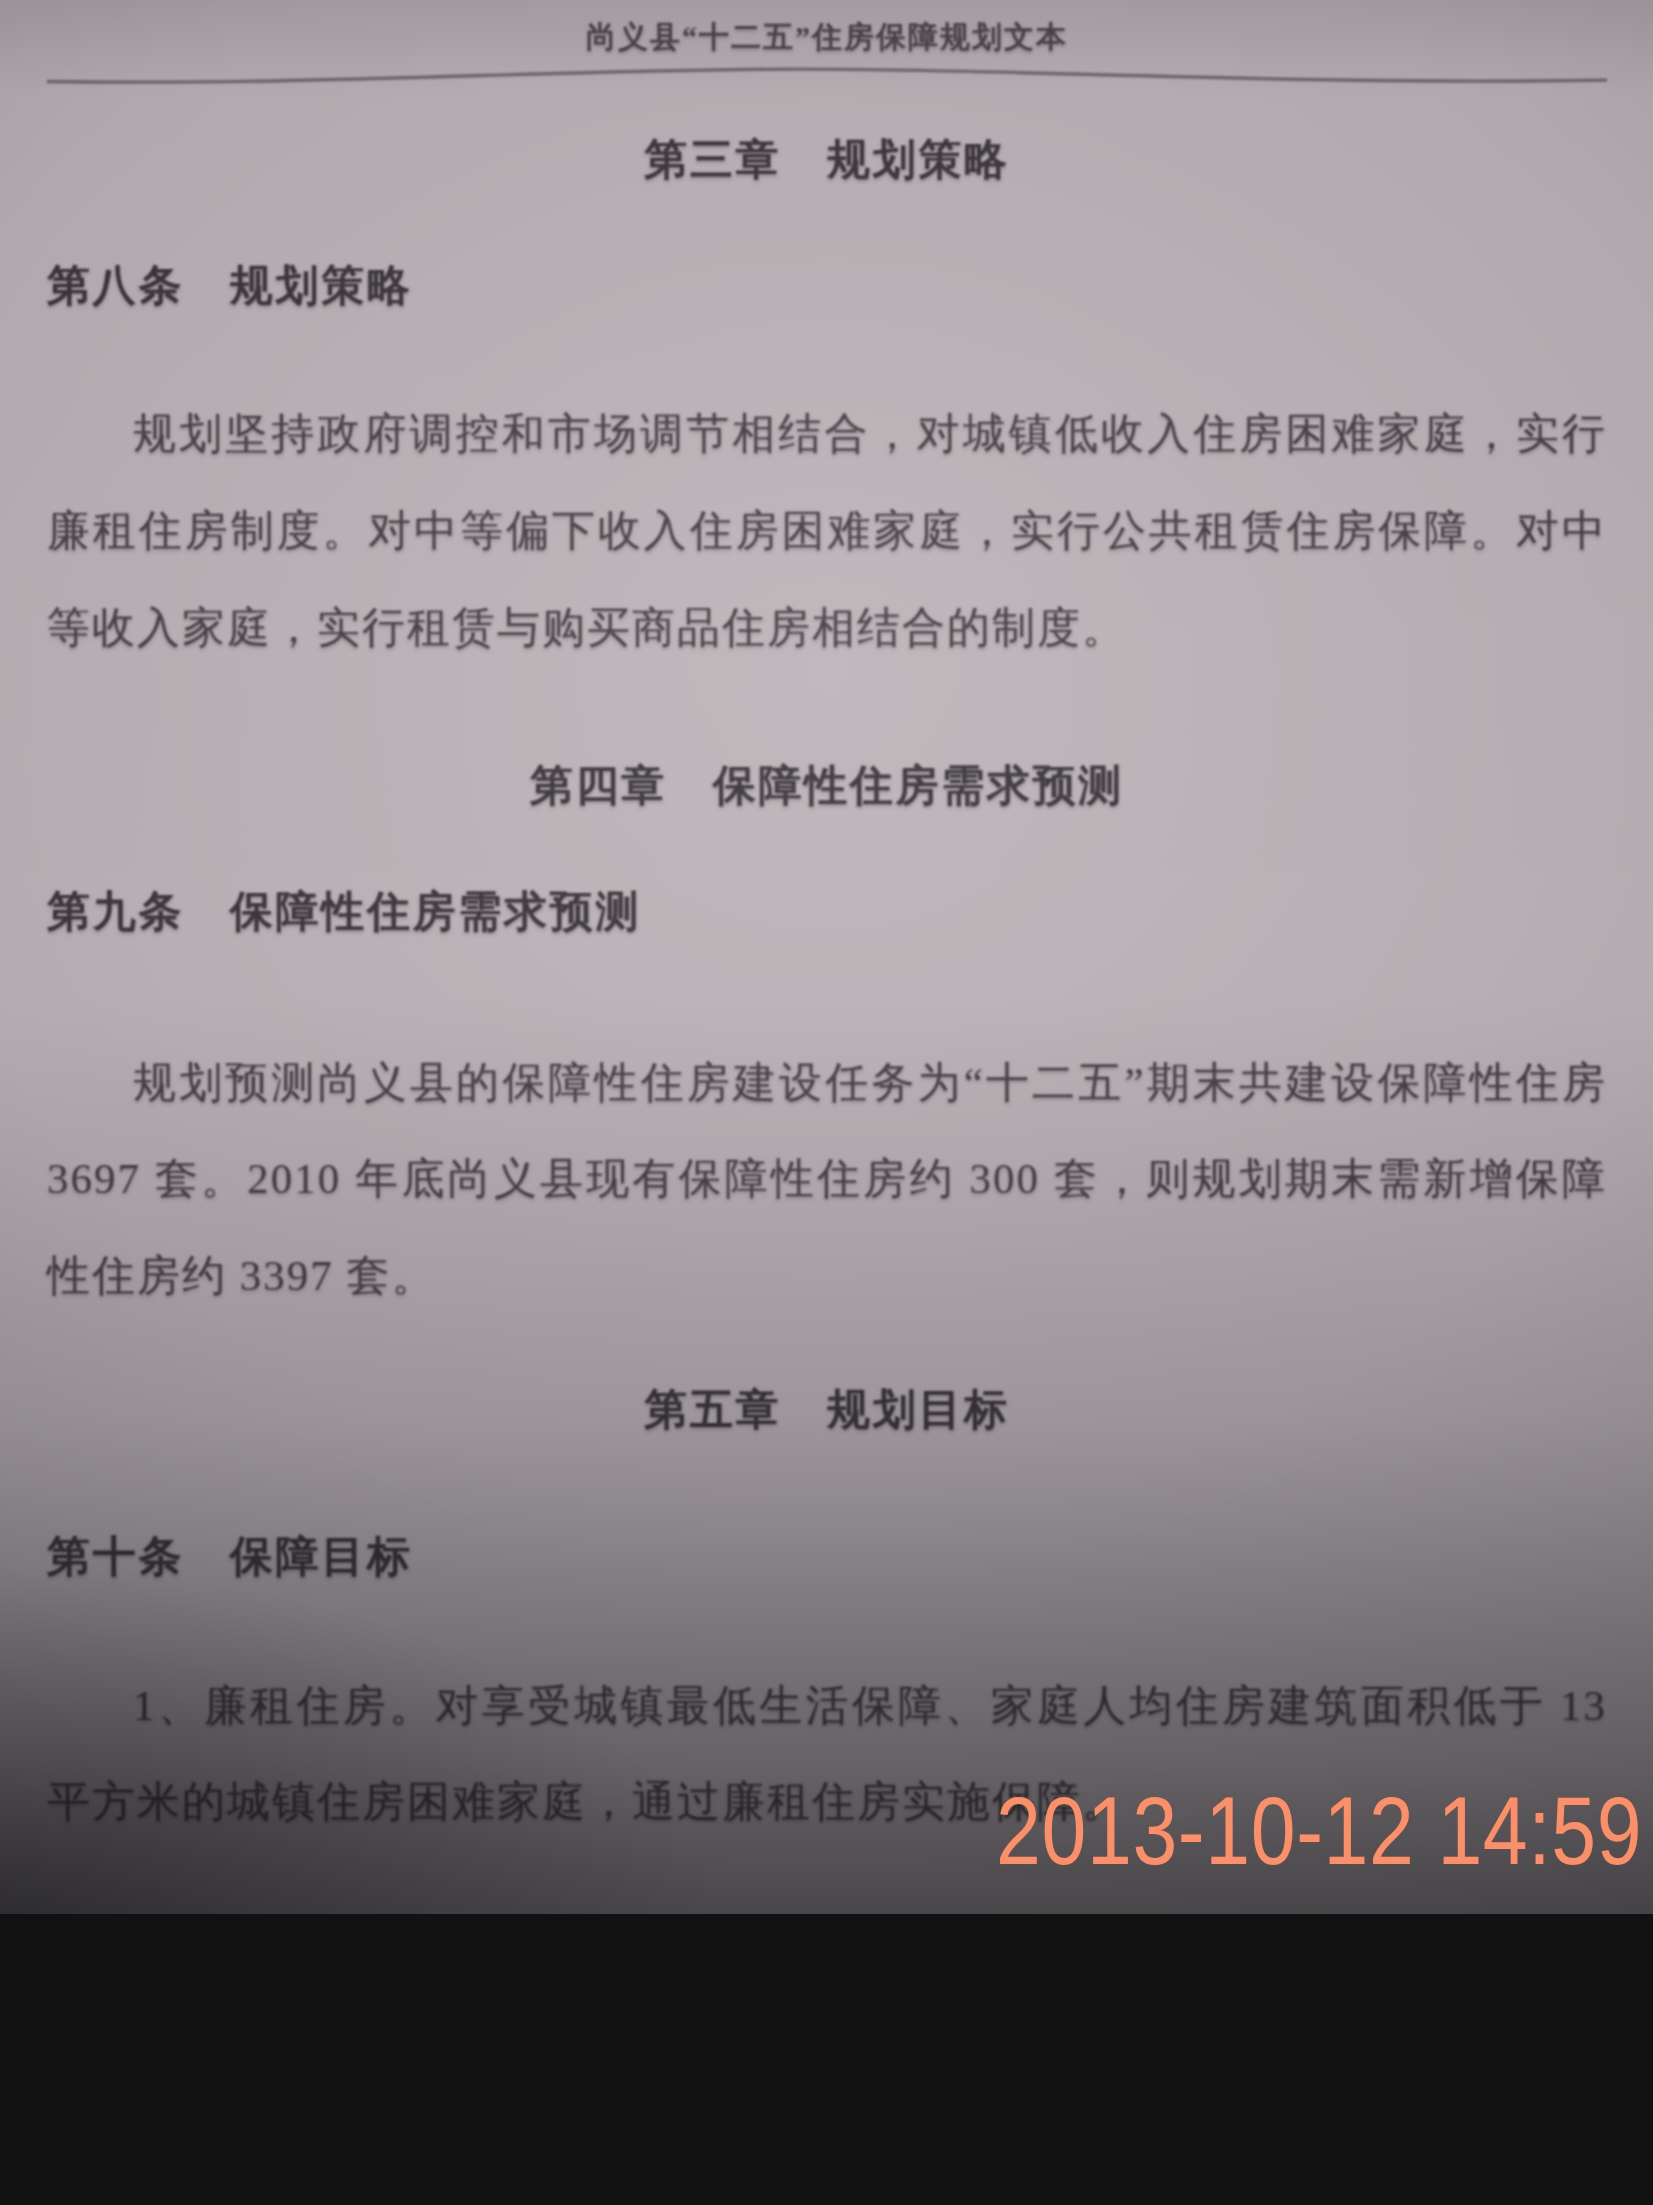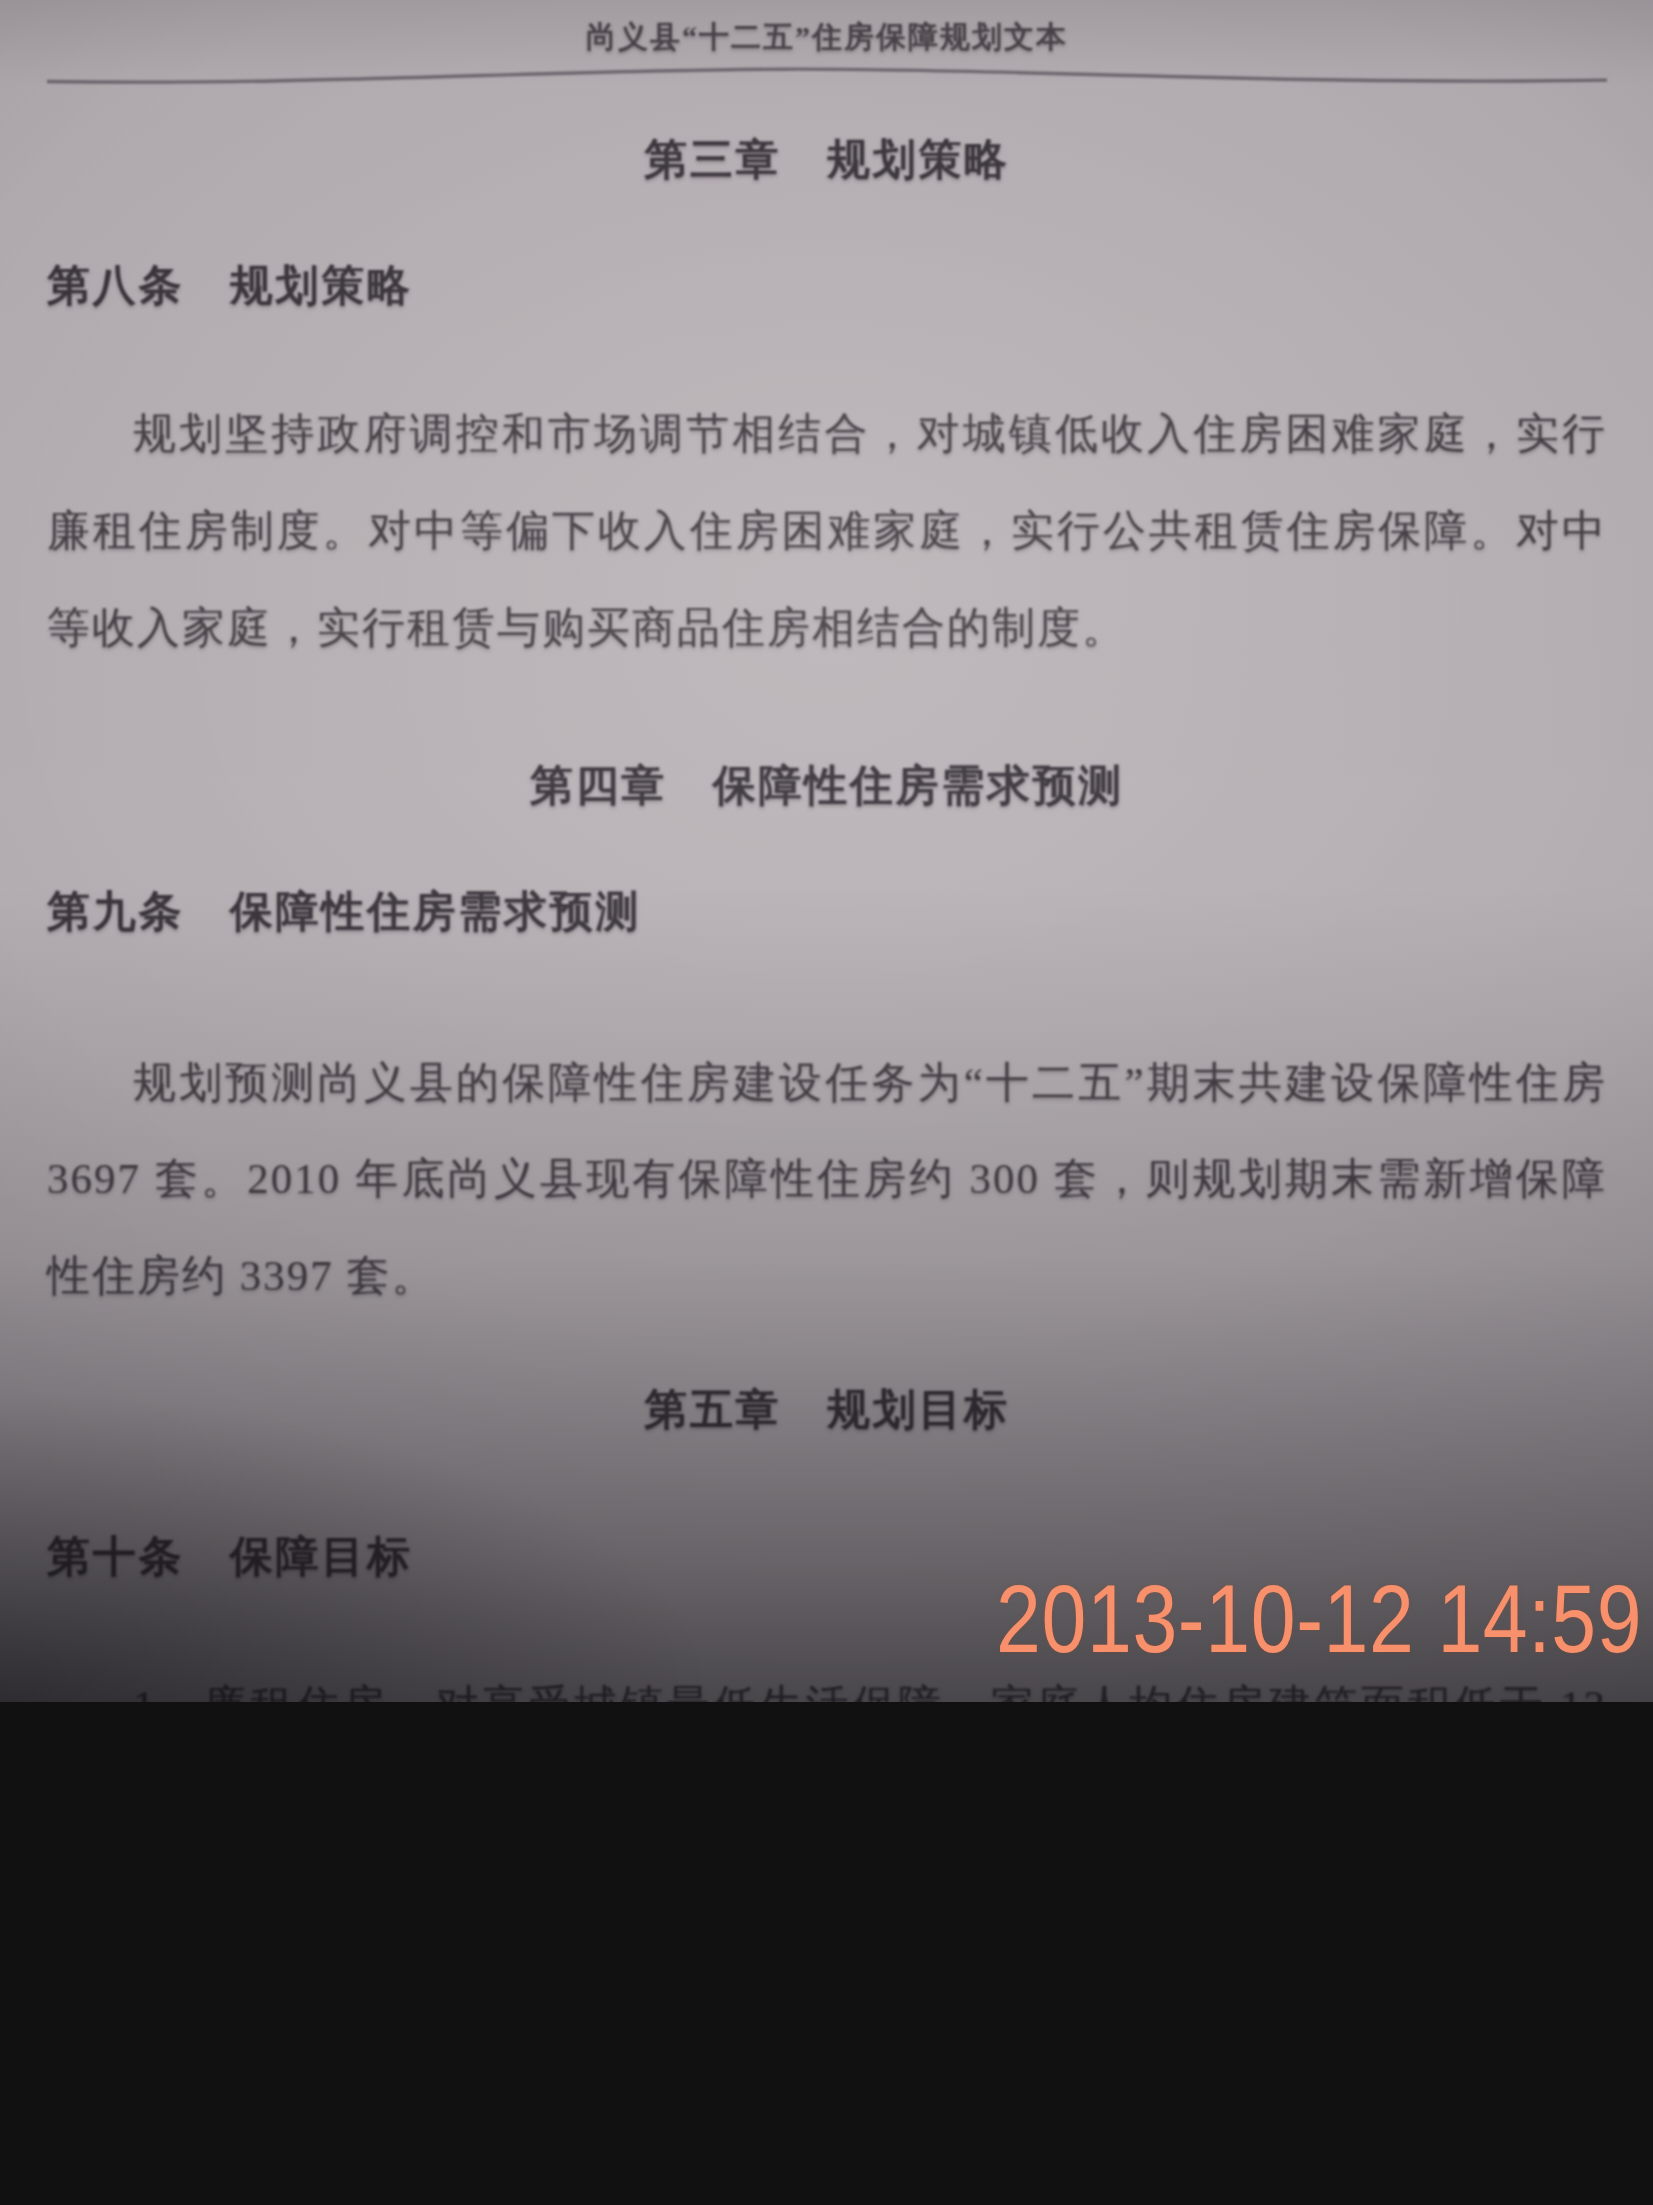--- a/index.html
+++ b/index.html
@@ -1,21 +1,21 @@
 <!DOCTYPE html>
 <html style="font-size:10.8px"><head>
 <meta charset="utf-8">
 <title>Document</title>
 <style>
   html, body { margin: 0; padding: 0; background: #111; }
 
   .photo {
     position: relative;
     width: 1654px;
-    height: 1702px;
+    height: 1914px;
     overflow: hidden;
     background:
       radial-gradient(135% 105% at 50% 34%,
         #bcb5b9 0%, #b3acb0 42%, #a8a1a6 68%, #948e93 88%, #868186 100%);
     font-family: "Liberation Serif", "DejaVu Serif", serif;
   }
 
   
   .paper-content {
     position: absolute;

